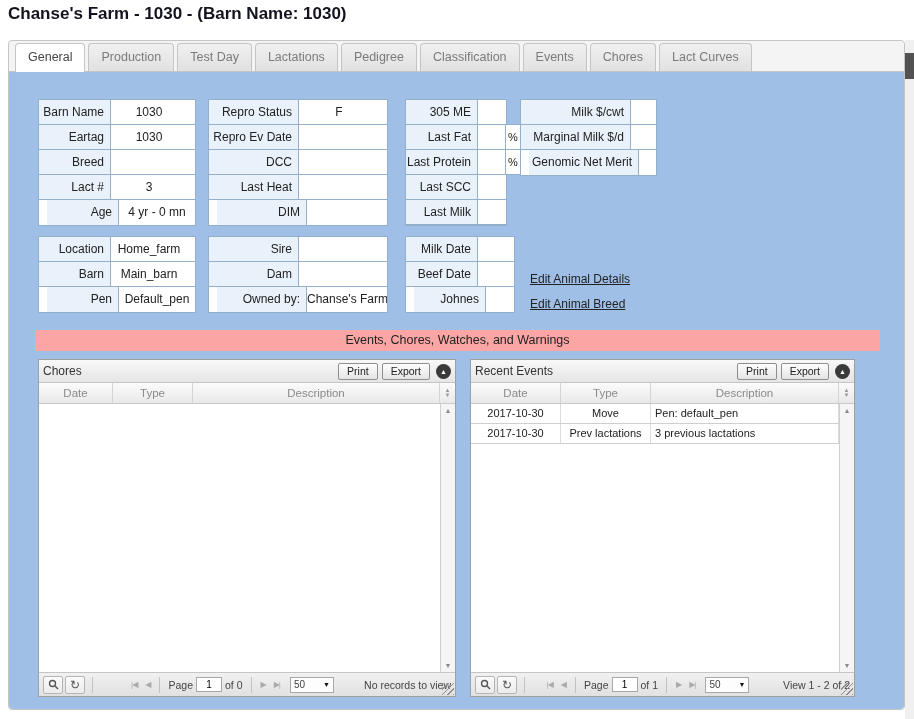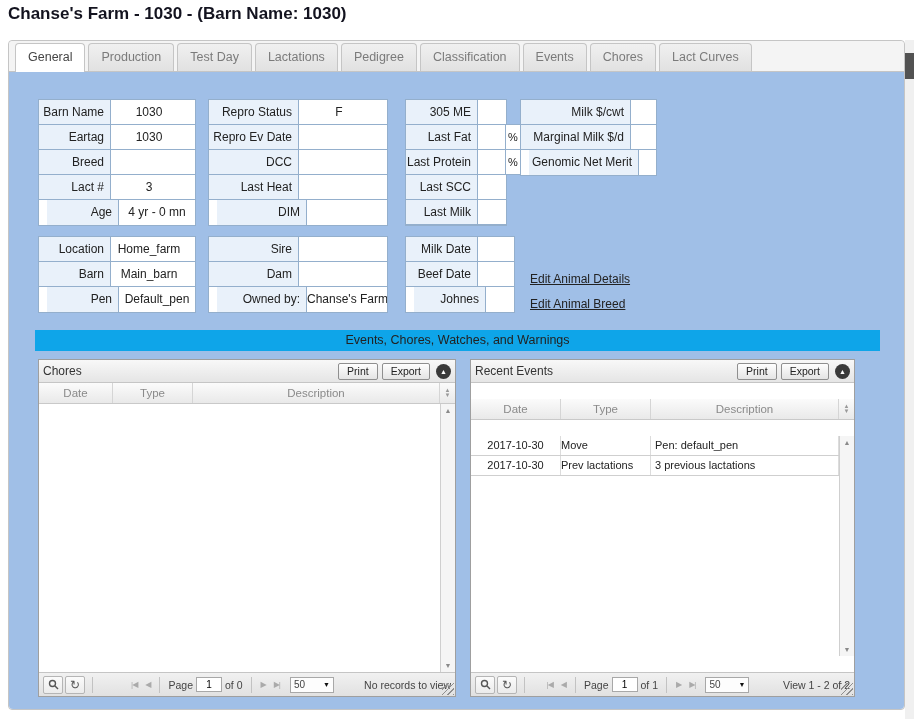--- a/index.html
+++ b/index.html
@@ -50,27 +50,27 @@
 
   .card-econ { left:511px; top:27px; }
   .card-econ .clabel { width:110px; }
   .card-econ .cvalue { width:17px; }
 
   .link { position:absolute; font-size:12px; color:#222; text-decoration:underline; cursor:pointer; white-space:nowrap; }
   .link-details { left:521px; top:200px; }
   .link-breed   { left:521px; top:225px; }
 
   .section-bar { position:absolute; left:26px; top:258px; width:845px; height:21px;
-    background:#0ea5e9; text-align:center; line-height:21px; font-size:12.5px; color:#222; }
+    background:#fca5a5; text-align:center; line-height:21px; font-size:12.5px; color:#222; }
 
   
   .grid-panel { position:absolute; top:287px; height:338px; background:#fff;
     border:1px solid #9f9f9f; display:flex; flex-direction:column; }
   .grid-chores { left:29px; width:418px; }
-  .grid-events { left:461px; width:385px;gap:16px; }
+  .grid-events { left:461px; width:385px; }
 
   .grid-caption { height:23px; background:linear-gradient(#f8f8f8,#e5e5e5);
     border-bottom:1px solid #c5c5c5; display:flex; align-items:center; padding:0 4px; font-size:12px; color:#333; }
   .grid-caption .gtitle { flex:1; white-space:nowrap; }
   .btn-small { font-size:10.5px; padding:1px 8px 2px; border:1px solid #8f8f8f; border-radius:2px;
     background:linear-gradient(#fefefe,#e4e4e4); color:#222; margin-left:4px; cursor:pointer; white-space:nowrap; }
   .collapse-btn { width:15px; height:15px; border-radius:50%; background:#3a3a3a; color:#fff;
     font-size:7px; line-height:15px; text-align:center; margin-left:6px; cursor:pointer; flex:0 0 auto; }
 
   .grid-header { height:21px; display:flex; background:linear-gradient(#fbfbfb,#e9e9e9);
@@ -86,21 +86,21 @@
   .rows-area { flex:1; overflow:hidden; }
   .vscroll { width:15px; border-left:1px solid #cfcfcf; background:#f5f5f5;
     display:flex; flex-direction:column; justify-content:space-between; align-items:center;
     font-size:7px; color:#8a8a8a; }
   .vscroll .sarrow { height:13px; line-height:13px; cursor:pointer; }
 
   .grow { display:flex; height:20px; line-height:19px; font-size:11px; color:#222;
     border-bottom:1px solid #cfcfcf; background:#fff; cursor:default; }
   .gcell { border-right:1px solid #dcdcdc; overflow:hidden; white-space:nowrap; }
   .grid-events .gcell.c-date { width:90px; text-align:center; }
-  .grid-events .gcell.c-type { width:90px; text-align:left; }
+  .grid-events .gcell.c-type { width:90px; text-align:center; }
   .gcell.c-desc { flex:1; padding-left:4px; text-align:left; }
 
   .grid-pager { height:24px; background:linear-gradient(#f1f1f1,#e1e1e1); border-top:1px solid #c5c5c5;
     display:flex; align-items:center; padding:0 4px; font-size:10.5px; color:#444; position:relative; }
   .pg-left { display:flex; align-items:center; }
   .pg-btn { width:20px; height:18px; border:1px solid #b5b5b5; border-radius:2px;
     background:linear-gradient(#fbfbfb,#ebebeb); display:flex; align-items:center; justify-content:center;
     margin-right:2px; cursor:pointer; color:#555; font-size:12px; line-height:1; }
   .pg-sep { width:1px; height:16px; background:#c2c2c2; margin:0 5px; }
   .pg-center { flex:1; display:flex; align-items:center; justify-content:center; }

